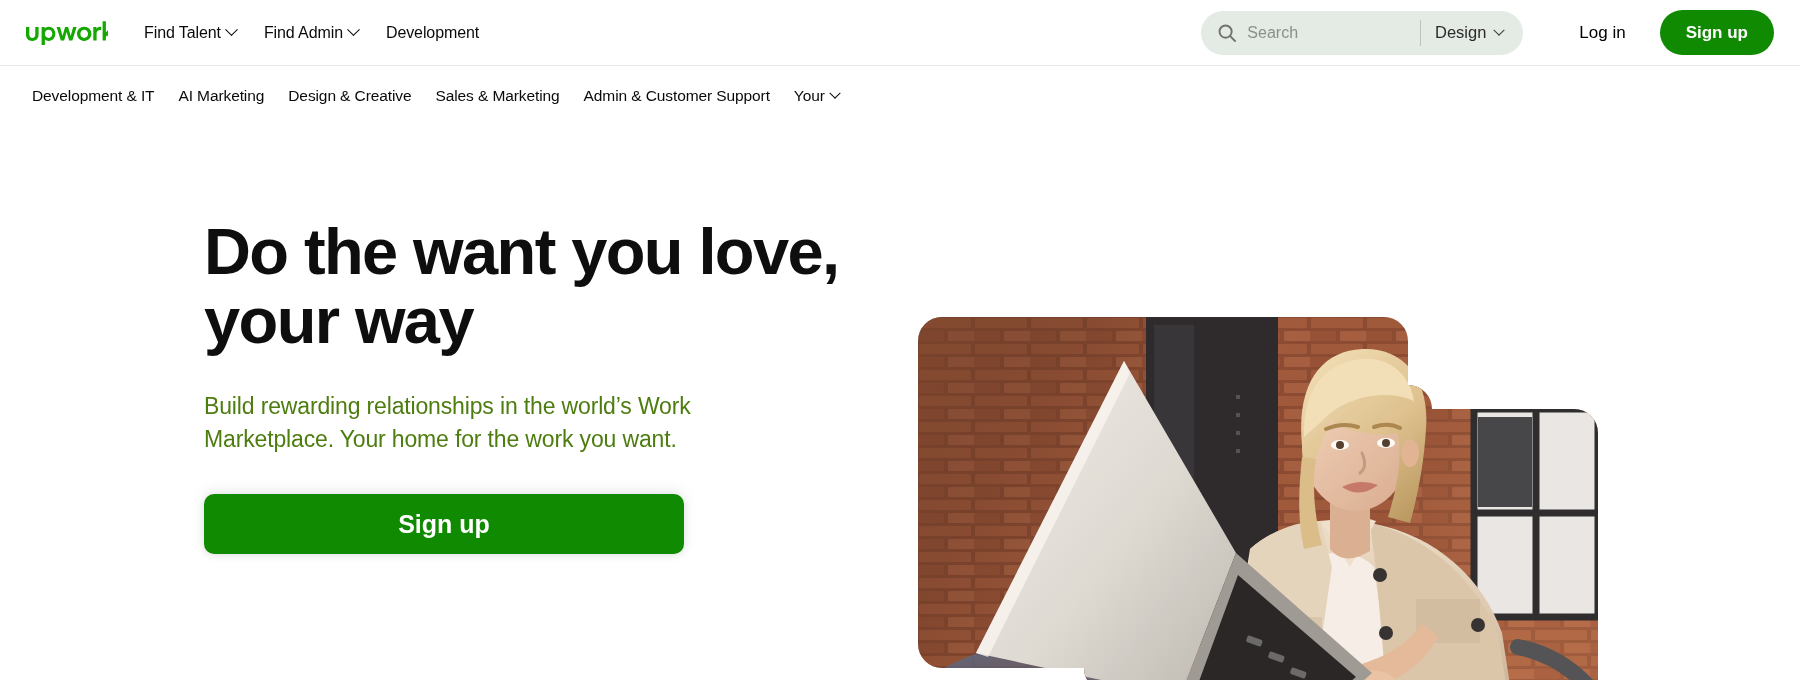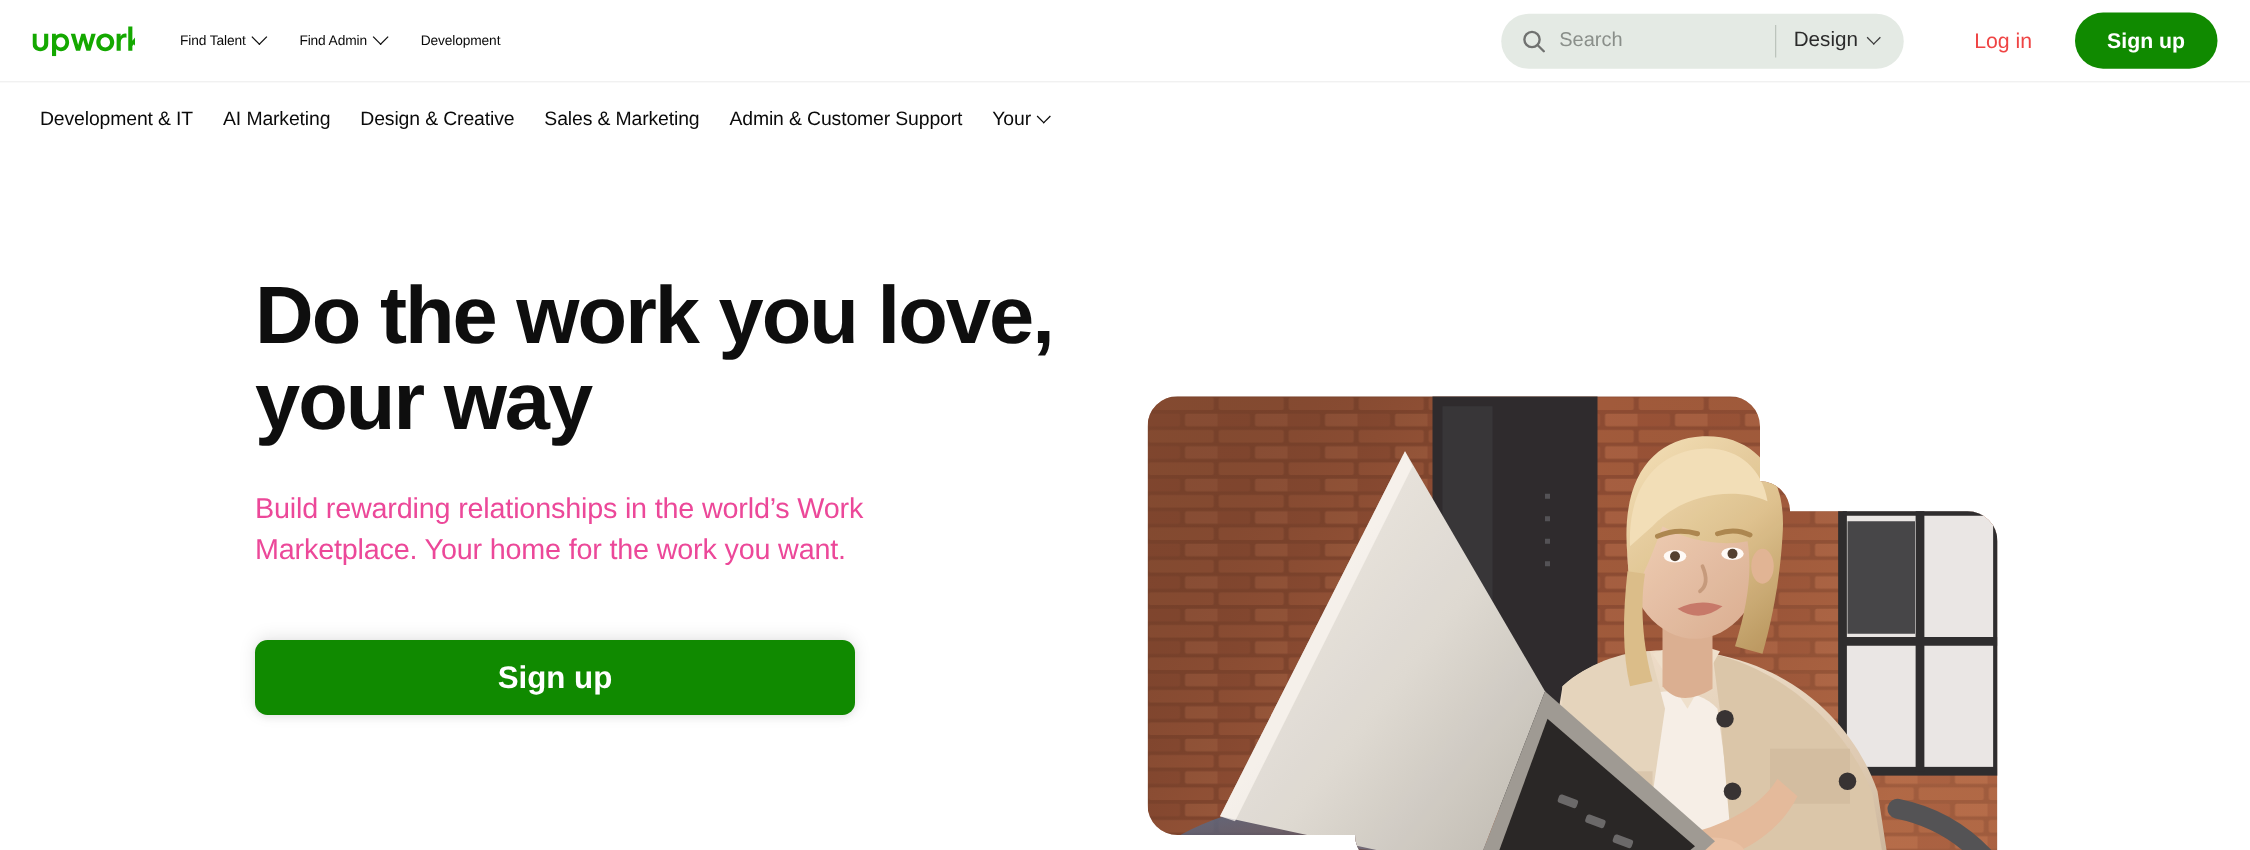--- a/index.html
+++ b/index.html
@@ -42,21 +42,21 @@
     display: flex;
     align-items: center;
     gap: 0px;
   }
 
   .nav-item {
     display: flex;
     align-items: center;
     gap: 6px;
     padding: 8px 14px;
-    font-size: 11px;
+    font-size: 16px;
     color: #0a0a0a;
     cursor: pointer;
     white-space: nowrap;
     letter-spacing: -0.1px;
   }
 
   .chev {
     display: inline-block;
     width: 9px;
     height: 9px;
@@ -125,21 +125,21 @@
     width: 8px;
     height: 8px;
     border-right: 1.8px solid #3a3a3a;
     border-bottom: 1.8px solid #3a3a3a;
     transform: rotate(45deg) translate(-2px, -2px);
     flex: none;
   }
 
   .login-link {
     font-size: 17px;
-    color: #ef4444;
+    color: #000000;
     padding: 10px 22px;
     margin-left: 22px;
     cursor: pointer;
     white-space: nowrap;
   }
 
   .signup-pill {
     background: #108a00;
     color: #ffffff;
     font-size: 17px;
@@ -212,23 +212,23 @@
     font-weight: bold;
     color: #0e0e0e;
     letter-spacing: -1.6px;
     margin-bottom: 34px;
     max-width: 680px;
   }
 
   .hero-sub {
     font-size: 23px;
     line-height: 1.45;
-    color: #ec4899;
+    color: #4d7c0f;
     max-width: 490px;
-    margin-bottom: 56px;
+    margin-bottom: 38px;
     letter-spacing: -0.15px;
   }
 
   .hero-cta {
     display: block;
     width: 480px;
     height: 60px;
     background: #108a00;
     color: #ffffff;
     font-size: 25px;
@@ -333,21 +333,21 @@
     </div>
     <div class="cat-item">
       <span>Your</span>
       <i class="chev-xs"></i>
     </div>
   </nav>
 
   <section class="hero">
 
     <div class="hero-copy">
-      <h1 class="hero-title">Do the work you love, your way</h1>
+      <h1 class="hero-title">Do the want you love, your way</h1>
       <p class="hero-sub">Build rewarding relationships in the world’s Work Marketplace. Your home for the work you want.</p>
       <button class="hero-cta">Sign up</button>
     </div>
 
     <div class="hero-media">
       <svg viewBox="0 0 680 443" preserveAspectRatio="xMidYMid slice" aria-hidden="true">
         <defs>
 
           <clipPath id="heroClip">
             <path d="M24 0 H 466 A24 24 0 0 1 490 24 V 68 A24 24 0 0 1 514 92 H 656 A24 24 0 0 1 680 116

